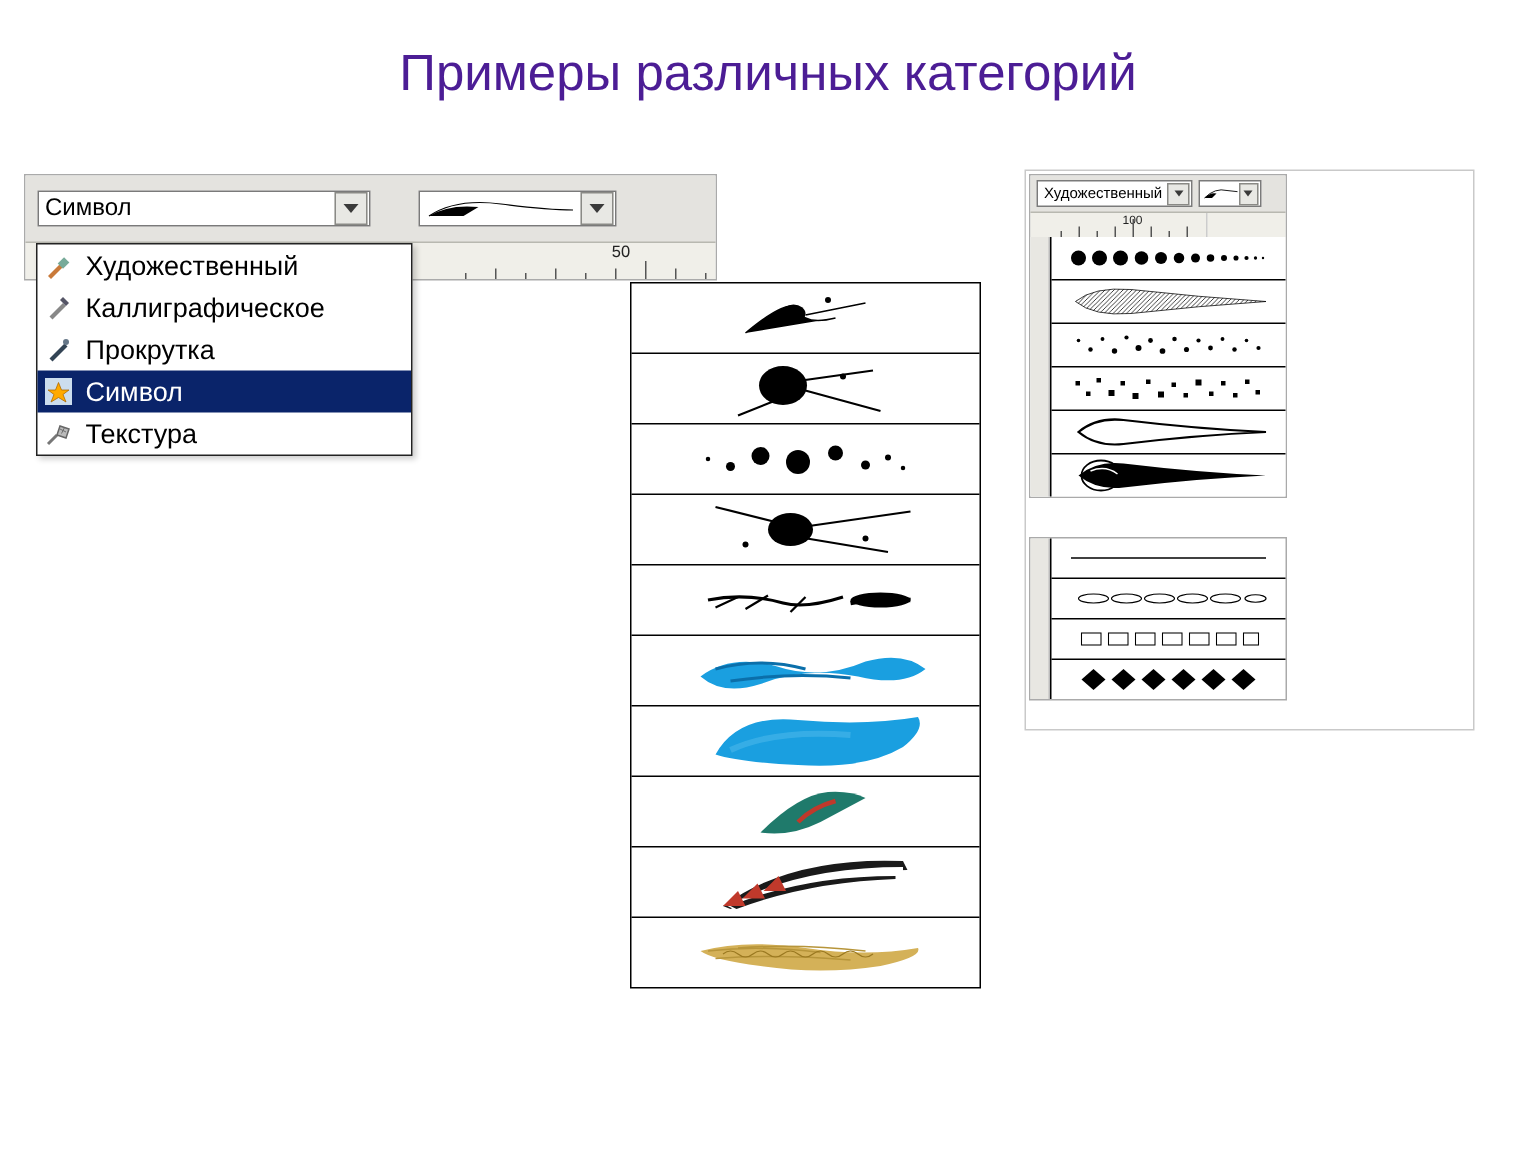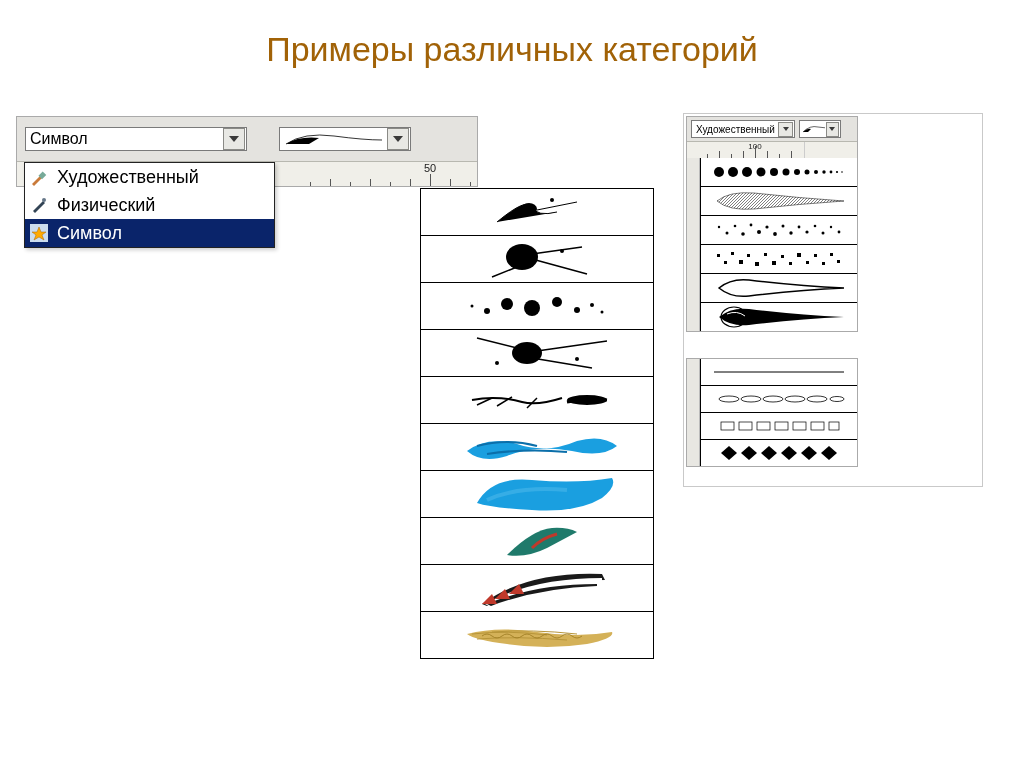--- a/index.html
+++ b/index.html
@@ -7,21 +7,21 @@
     padding: 0;
     width: 1024px;
     height: 768px;
     background: white;
     font-family: Tahoma, Arial, sans-serif;
     position: relative;
     overflow: hidden;
   }
   .page-title {
     text-align: center;
-    color: #a16207;
+    color: #4c1d95;
     font-size: 34px;
     font-weight: normal;
     padding-top: 30px;
     padding-bottom: 30px;
     font-family: Arial, sans-serif;
   }
 
   
   .left-panel {
     position: absolute;
@@ -244,21 +244,21 @@
     <div class="brush-preview">
       <svg width="100" height="18">
         <path d="M2 14 Q 20 2 50 6 Q 80 10 98 10" stroke="#000" stroke-width="0.8" fill="none"></path>
         <path d="M2 14 Q 15 6 35 8 L 25 14 Z" fill="#000"></path>
         <path d="M5 13 Q 12 9 22 10 L 18 14 Z" fill="#000"></path>
       </svg>
       <div class="dd-arrow-btn"></div>
     </div>
   </div>
   <div class="ruler-strip">
-    <span class="ruler-label" style="left:413px">50</span>
+    <span class="ruler-label" style="left:397px">50</span>
     <div class="ruler-tick big" style="left:413px"></div>
     <div class="ruler-tick small" style="left:293px"></div>
     <div class="ruler-tick med" style="left:313px"></div>
     <div class="ruler-tick small" style="left:333px"></div>
     <div class="ruler-tick med" style="left:353px"></div>
     <div class="ruler-tick small" style="left:373px"></div>
     <div class="ruler-tick med" style="left:393px"></div>
     <div class="ruler-tick med" style="left:433px"></div>
     <div class="ruler-tick small" style="left:453px"></div>
   </div>
@@ -270,34 +270,53 @@
       <svg width="18" height="18">
           <path d="M2 16 L10 8 L12 10 L4 18 Z" fill="#c97a3a"></path>
           <rect x="10" y="4" width="5" height="6" fill="#7a9" transform="rotate(45 12 7)"></rect>
         </svg>
     </span>
     <span>Художественный</span>
   </div>
   <div class="dd-item">
     <span class="dd-icon">
       <svg width="18" height="18">
+          <path d="M3 15 L12 6 L14 8 L5 17 Z" fill="#888"></path>
+          <path d="M12 2 L16 6 L14 8 L10 4 Z" fill="#556"></path>
+        </svg>
+    </span>
+    <span>Каллиграфическое</span>
+  </div>
+  <div class="dd-item">
+    <span class="dd-icon">
+      <svg width="18" height="18">
           <path d="M3 15 L13 5 L15 7 L5 17 Z" fill="#345"></path>
           <circle cx="14" cy="4" r="2" fill="#678"></circle>
         </svg>
     </span>
-    <span>Физический</span>
+    <span>Прокрутка</span>
   </div>
   <div class="dd-item selected">
     <span class="dd-icon">
       <svg width="18" height="18">
           <rect width="18" height="18" fill="#cde"></rect>
           <path d="M9 3 L11 8 L16 8 L12 11 L14 16 L9 13 L4 16 L6 11 L2 8 L7 8 Z" fill="#fa0" stroke="#a60" stroke-width="0.5"></path>
         </svg>
     </span>
     <span>Символ</span>
+  </div>
+  <div class="dd-item">
+    <span class="dd-icon">
+      <svg width="18" height="18">
+          <path d="M2 16 L8 10" stroke="#777" stroke-width="2"></path>
+          <path d="M8 10 L10 4 L16 6 L14 12 Z" fill="#bbb" stroke="#666"></path>
+          <path d="M10 6 L14 8 M11 9 L13 5" stroke="#666" stroke-width="0.6"></path>
+        </svg>
+    </span>
+    <span>Текстура</span>
   </div>
 </div>
 
 <div class="center-column">
   <div class="cell">
     <svg width="200" height="40">
         <path d="M60 30 Q90 5 95 15 Q100 25 120 20 M100 18 L140 10" stroke="#000" fill="#000" stroke-width="1"></path>
         <ellipse cx="92" cy="17" rx="8" ry="6" fill="#000"></ellipse>
         <circle cx="115" cy="8" r="2" fill="#000"></circle>
       </svg>

